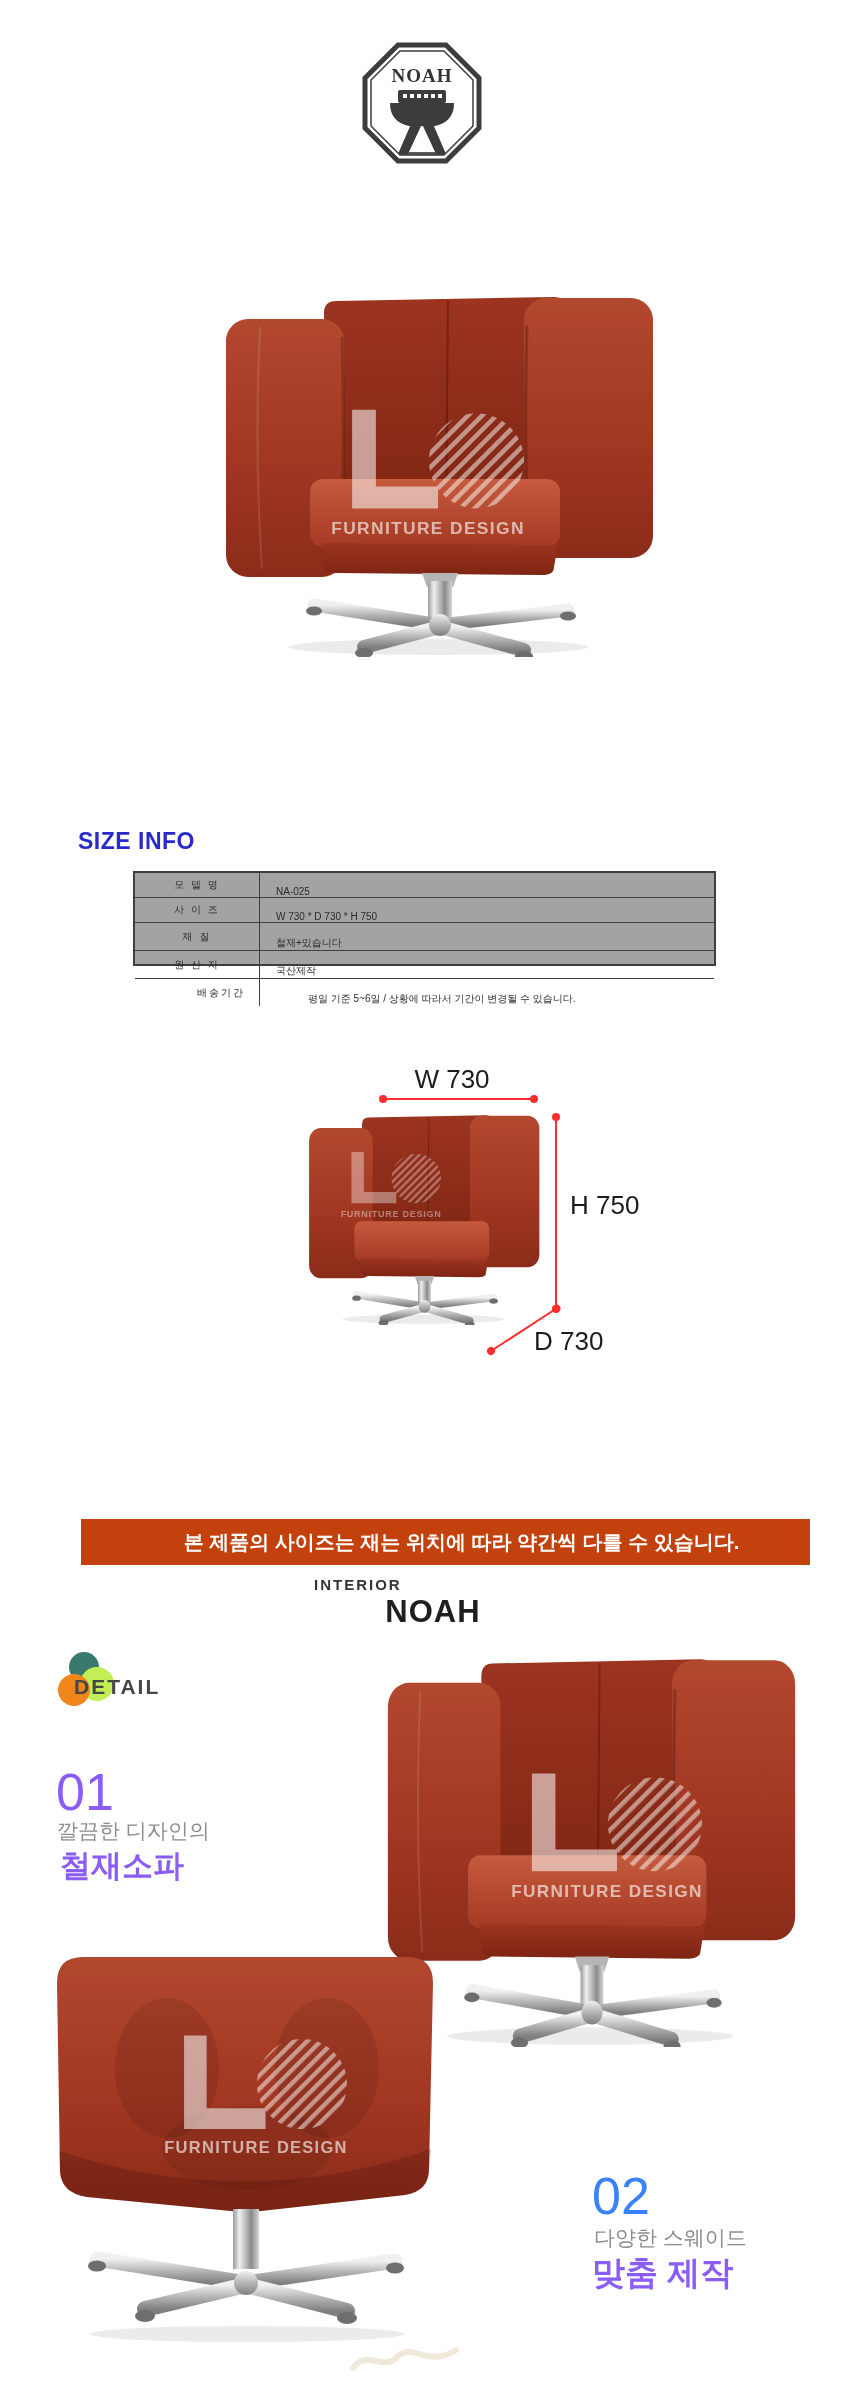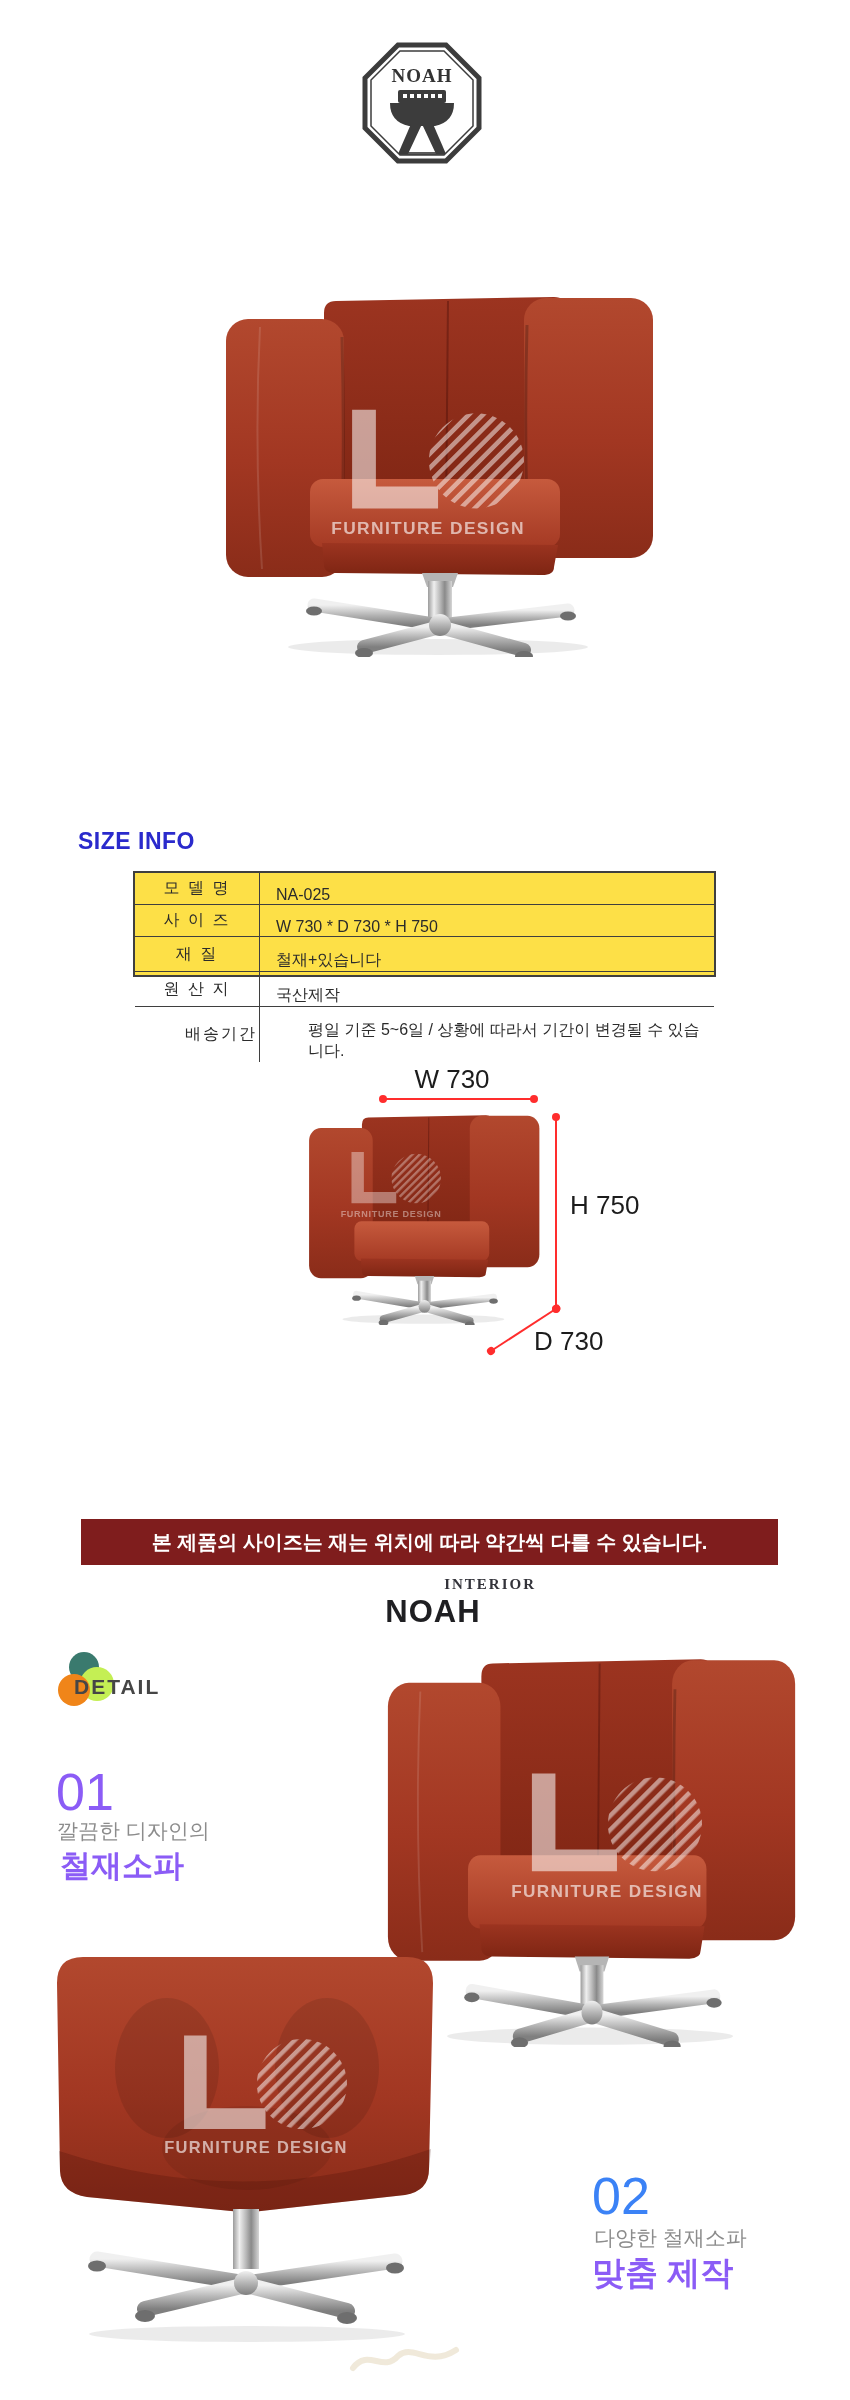--- a/index.html
+++ b/index.html
@@ -19,47 +19,47 @@
 
   
   .wm{pointer-events:none;}
   .wm-main{left:332px;top:406px;width:192px;}
   .wm-front{left:512px;top:1770px;width:190px;}
   .wm-back{left:165px;top:2032px;width:182px;}
   .wm-diagram{left:341px;top:1150px;width:100px;opacity:.75;}
 
   
   .size-heading{left:78px;top:828px;font-size:23px;font-weight:bold;color:#2a2acc;letter-spacing:.5px;}
-  .size-table{left:133px;top:871px;width:583px;height:106px;border:2px solid #3f3f3f;
+  .size-table{left:133px;top:871px;width:583px;height:95px;border:2px solid #3f3f3f;
               display:grid;grid-template-columns:125px 1fr;grid-auto-rows:1fr;
-              font-size:16px;color:#2b2b2b;box-sizing:border-box;background:#fde047;}
+              font-size:10px;color:#2b2b2b;box-sizing:border-box;background:#a3a3a3;}
   .st-label{border-right:1px solid #3f3f3f;border-bottom:1px solid #3f3f3f;
             display:flex;align-items:center;justify-content:center;letter-spacing:2px;}
   .st-value{border-bottom:1px solid #3f3f3f;display:flex;align-items:center;padding-left:16px;margin-top:13px;}
   .st-last{border-bottom:none;padding-left:48px;}
 
   
   .dim-label{font-size:26px;color:#1c1c1c;}
   .dim-w-label{left:392px;top:1064px;width:120px;text-align:center;}
   .dim-h-label{left:570px;top:1190px;}
   .dim-d-label{left:534px;top:1326px;}
   .dim-line{background:#ff2d2d;}
   .dim-line .dot,{}
   .dot{position:absolute;width:8px;height:8px;border-radius:50%;background:#ff2d2d;}
   .dim-w-line{left:383px;top:1098px;width:151px;height:2px;}
   .dim-h-line{left:555px;top:1117px;width:2px;height:192px;}
   .dim-d-line{left:491px;top:1350px;width:78px;height:2px;transform:rotate(-33deg);transform-origin:0 50%;}
 
   
-  .banner{left:81px;top:1519px;width:697px;height:46px;background:#7f1d1d;color:#fff;
-          font-size:20px;font-weight:700;display:flex;align-items:center;justify-content:center;}
-
-  
-  .interior-line1{left:336px;top:1576px;width:200px;text-align:right;font-size:15px;font-weight:800;
-                  letter-spacing:2px;color:#33333a;font-family:Liberation Serif, serif;}
+  .banner{left:81px;top:1519px;width:697px;height:46px;background:#c2410c;color:#fff;
+          font-size:20px;font-weight:700;display:flex;align-items:center;justify-content:center;padding-left:32px;}
+
+  
+  .interior-line1{left:314px;top:1576px;width:200px;text-align:left;font-size:15px;font-weight:800;
+                  letter-spacing:2px;color:#33333a;}
   .interior-line2{left:333px;top:1594px;width:200px;text-align:center;font-size:31px;font-weight:900;
                   letter-spacing:1px;color:#1f1f22;}
 
   
   .detail-circle{border-radius:50%;}
   .detail-teal{left:69px;top:1652px;width:30px;height:30px;background:#3a7a6e;}
   .detail-lime{left:80px;top:1667px;width:34px;height:34px;background:#c4ef54;}
   .detail-orange{left:58px;top:1674px;width:32px;height:32px;background:#f08519;}
   .detail-text{left:74px;top:1675px;font-size:21px;font-weight:700;letter-spacing:2px;color:#464646;}
 
@@ -347,21 +347,21 @@
       <g opacity="0.55" fill="#ffffff">
           <path d="M22,4 h26 v84 h68 v24 h-94 z"></path>
           <circle cx="158" cy="60" r="52" fill="url(#wmHatch)"></circle>
         </g>
       <text x="105" y="140" text-anchor="middle" font-size="19" font-weight="600" letter-spacing="1.5" fill="rgba(255,255,255,0.62)">FURNITURE DESIGN</text>
     </svg>
   </div>
 
   
   <div class="abs feat-num num02">02</div>
-  <div class="abs feat-sub sub02">다양한 철재소파</div>
+  <div class="abs feat-sub sub02">다양한 스웨이드</div>
   <div class="abs feat-title title02">맞춤 제작</div>
 
   
   <div class="abs squiggle">
     <svg class="chair-svg" viewBox="0 0 115 42">
       <path d="M5,30 C20,10 35,35 50,18 C65,5 80,30 108,12" fill="none" stroke="#ece3d1" stroke-width="6" stroke-linecap="round" opacity="0.8"></path>
     </svg>
   </div>
 
 </div>

